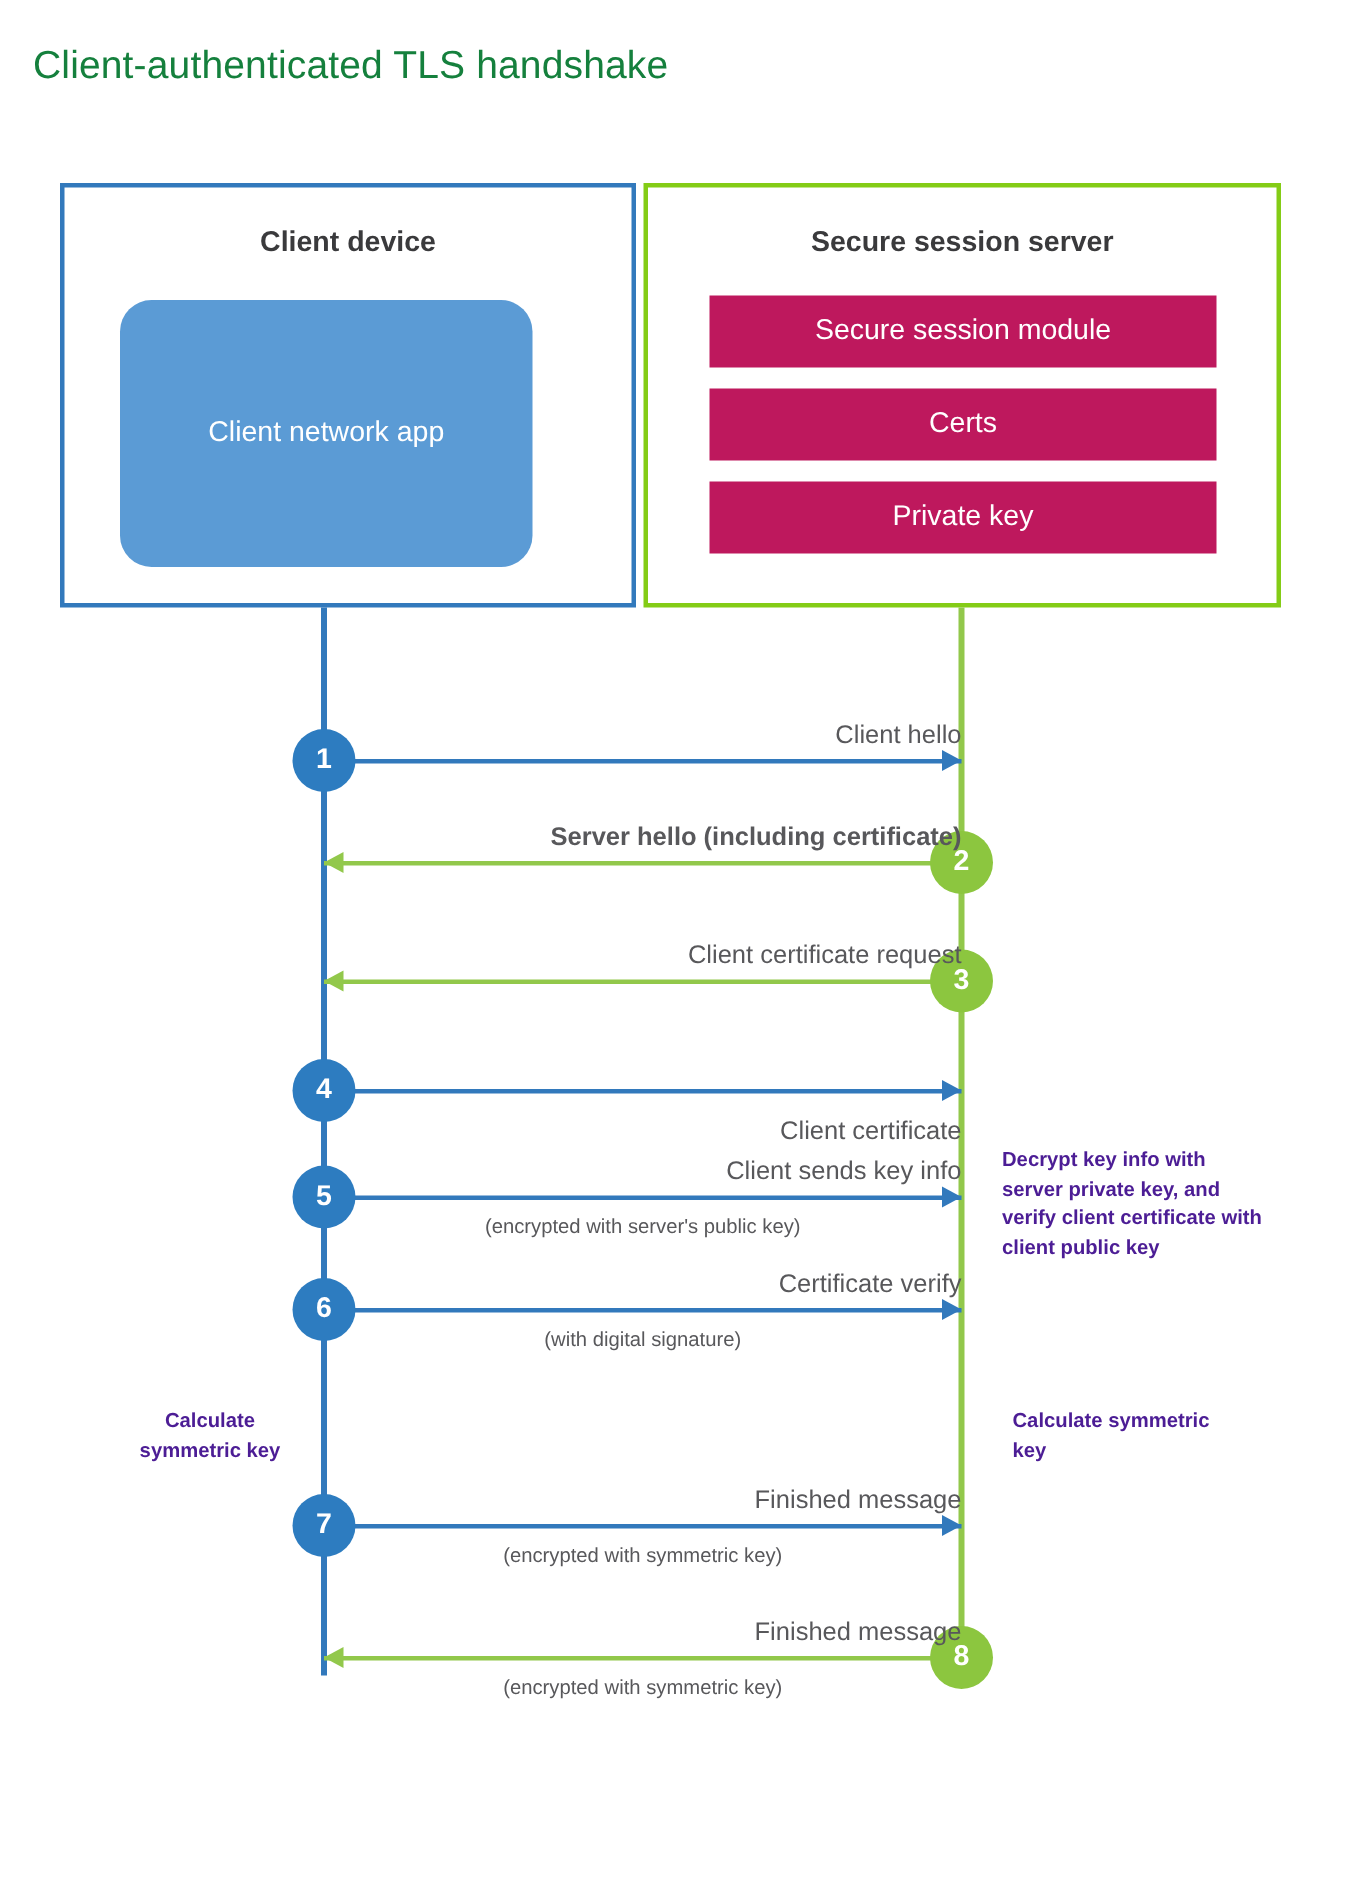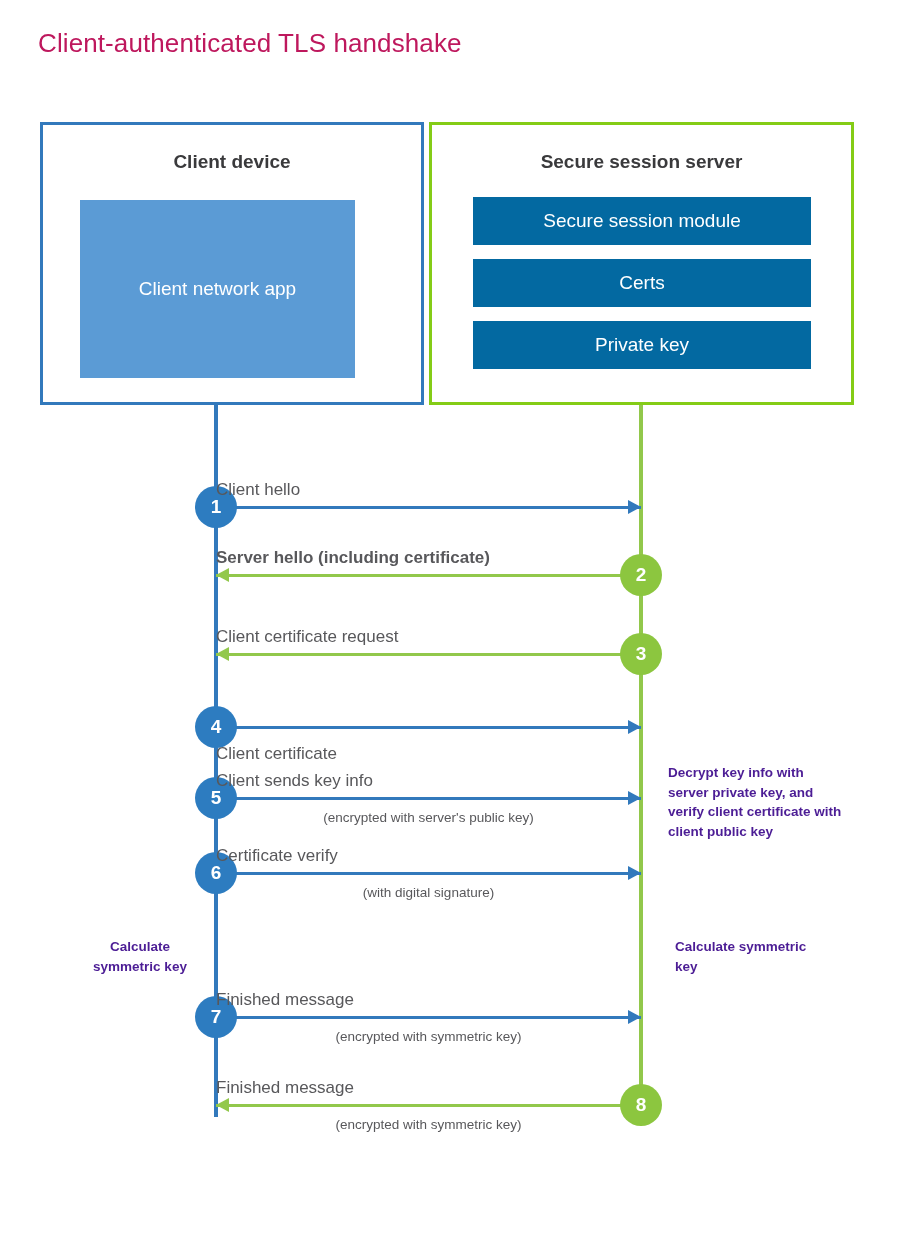--- a/index.html
+++ b/index.html
@@ -18,25 +18,25 @@
   #diagram-root {
     position: absolute;
     left: 0; top: 0;
     width: 900px;
     height: 1256px;
   }
 
   
   .page-title {
     position: absolute;
-    left: 38px;
+    left: 22px;
     top: 28px;
     font-size: 26px;
     font-weight: 300;
-    color: #be185d;
+    color: #15803d;
     letter-spacing: 0.1px;
     white-space: nowrap;
   }
 
   
   .actor-box {
     position: absolute;
     background: #ffffff;
     box-sizing: border-box;
   }
@@ -75,32 +75,33 @@
     color: #ffffff;
     font-size: 19px;
     font-weight: 300;
     display: flex;
     align-items: center;
     justify-content: center;
     text-align: center;
     line-height: 1.35;
     padding: 0 10px;
     box-sizing: border-box;
+    border-radius: 21px;
   }
 
   .server-modules {
     position: absolute;
     left: 41px;
     top: 72px;
     width: 338px;
   }
   .server-module {
     height: 48px;
     margin-bottom: 14px;
-    background: #0369a1;
+    background: #be185d;
     color: #ffffff;
     font-size: 19px;
     font-weight: 300;
     display: flex;
     align-items: center;
     justify-content: center;
     text-align: center;
   }
   .server-module:last-child { margin-bottom: 0; }
 
@@ -162,21 +163,21 @@
   .step-badge.blue { background: #2d7cc0; }
   .step-badge.green { background: #8cc63f; }
 
   
   .msg-label {
     position: absolute;
     font-size: 17px;
     font-weight: 300;
     color: #58585b;
     white-space: nowrap;
-    text-align: left;
+    text-align: right;
   }
   .msg-sublabel {
     position: absolute;
     font-size: 13.5px;
     font-weight: 300;
     color: #58585b;
     white-space: nowrap;
     text-align: center;
   }
 

